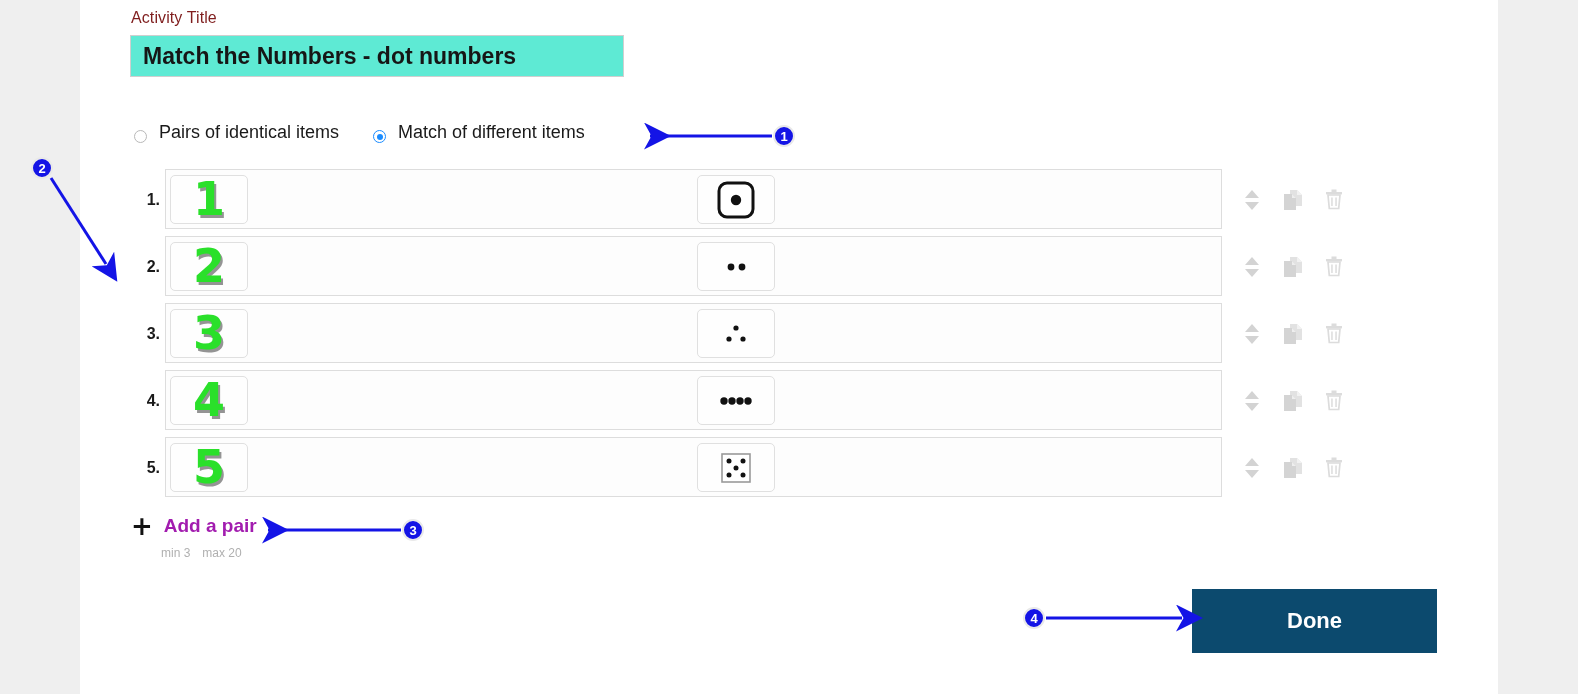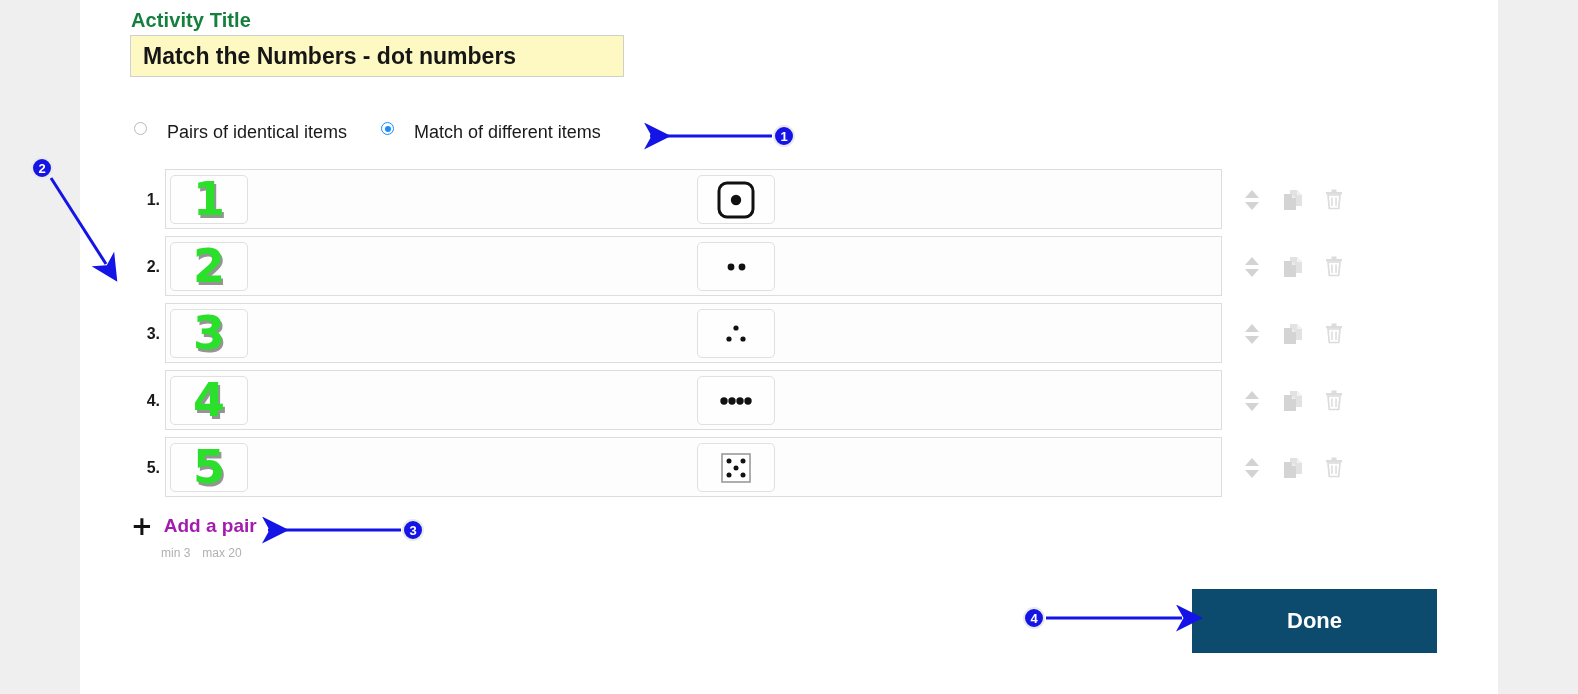--- a/index.html
+++ b/index.html
@@ -26,33 +26,33 @@
     width: 1418px;
     height: 694px;
     background: #ffffff;
   }
 
   
   .title-label {
     position: absolute;
     left: 131px;
     top: 9px;
-    font-size: 20px;
-    font-weight: bold;
-    color: #15803d;
+    font-size: 16px;
+    font-weight: normal;
+    color: #7f1d1d;
     letter-spacing: 0.1px;
   }
   .title-input {
     position: absolute;
     left: 130px;
     top: 35px;
     width: 494px;
     height: 42px;
     border: 1px solid #cfcfcf;
-    background: #fef9c3;
+    background: #5eead4;
     box-sizing: border-box;
     display: flex;
     align-items: center;
     padding-left: 12px;
     font-size: 23px;
     font-weight: bold;
     color: #161616;
     white-space: nowrap;
   }
 
@@ -60,22 +60,22 @@
   .radio-row {
     position: absolute;
     left: 134px;
     top: 122px;
     display: flex;
     align-items: center;
     gap: 34px;
   }
   .radio-opt {
     display: flex;
-    align-items: flex-start;
-    gap: 20px;
+    align-items: flex-end;
+    gap: 12px;
     cursor: pointer;
   }
   .radio-dot {
     width: 13px;
     height: 13px;
     border-radius: 50%;
     border: 1px solid #b9b9b9;
     background: #fff;
     box-sizing: border-box;
     flex: none;

